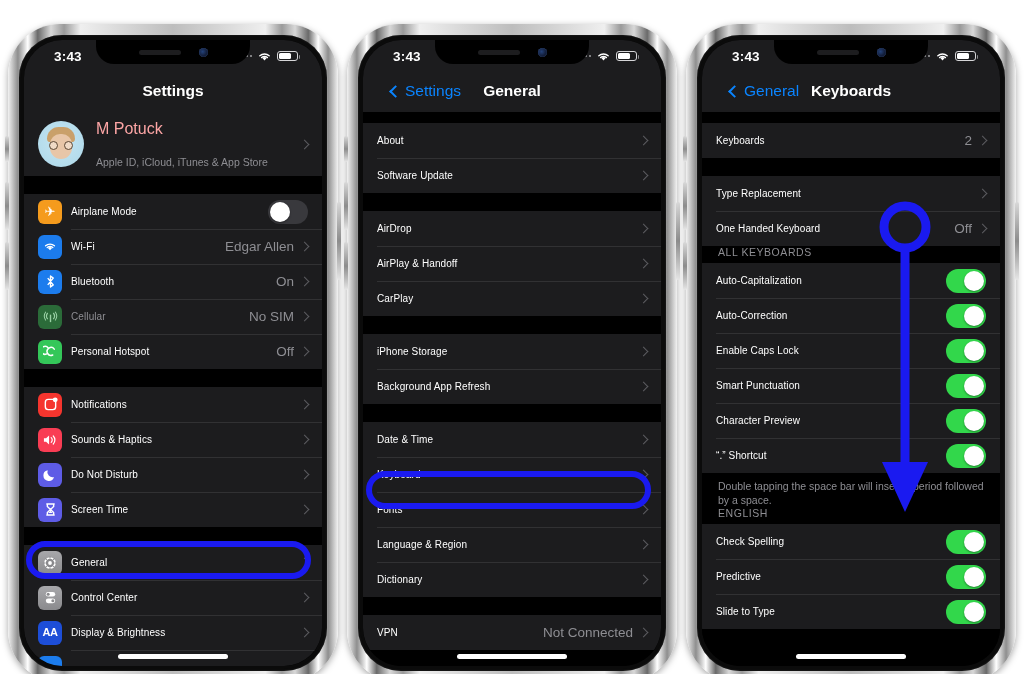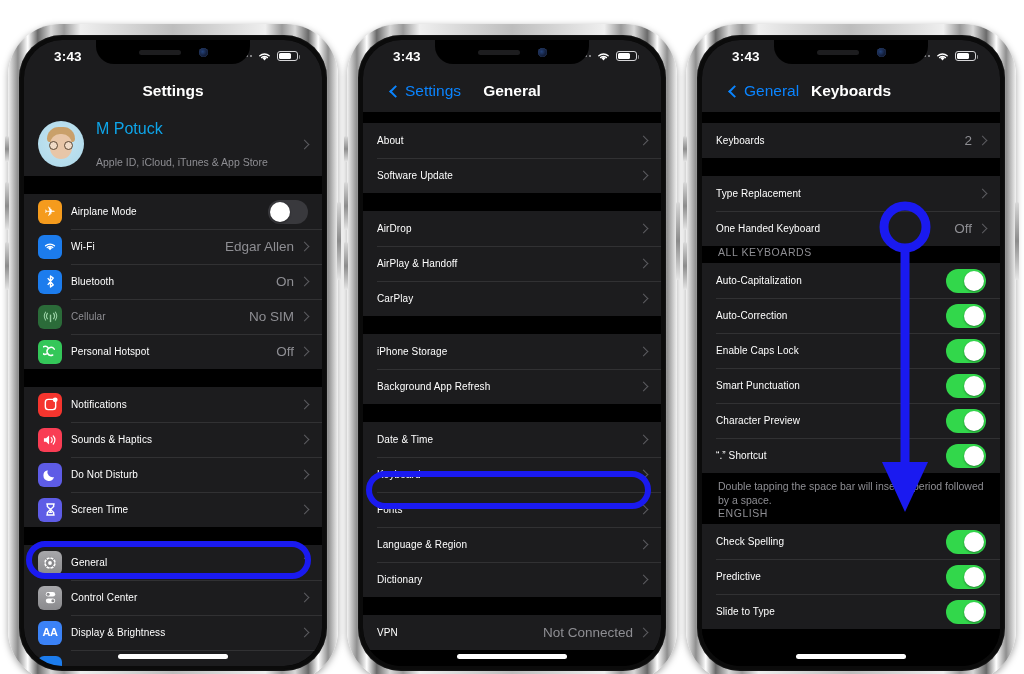--- a/index.html
+++ b/index.html
@@ -167,21 +167,21 @@
     color: #fff; font-size: 13px; line-height: 1;
   }
   .icn.orange { background: #f59b1d; }
   .icn.blue   { background: #1c7ced; }
   .icn.green  { background: #34c759; }
   .icn.greenD { background: #2b6b39; }
   .icn.red    { background: #f5352e; }
   .icn.pink   { background: #f93d54; }
   .icn.purple { background: #5e5ce6; }
   .icn.gray   { background: linear-gradient(180deg,#a8a8ab,#8a8a8d); }
-  .icn.aa     { background: #3b82f6; font-size: 11px; font-weight: bold; letter-spacing: -.5px; }
+  .icn.aa     { background: #1d4ed8; font-size: 11px; font-weight: bold; letter-spacing: -.5px; }
 
   
   .profile {
     display: flex; align-items: center; height: 64px;
     background: #1c1c1e; padding: 0 14px;
   }
   .avatar {
     width: 46px; height: 46px; border-radius: 50%;
     background: radial-gradient(circle at 50% 45%, #c6e6f2 0%, #b4dcec 70%, #a6d3e6 100%);
     margin-right: 12px; flex: none; position: relative; overflow: hidden;
@@ -198,21 +198,21 @@
     position: absolute; left: 11px; top: 20px; width: 24px; height: 9px;
   }
   .avatar .glasses i {
     position: absolute; top: 0; width: 9px; height: 9px;
     border: 1.4px solid #5a4632; border-radius: 50%;
     background: rgba(255,255,255,.35);
   }
   .avatar .glasses i:first-child { left: 0; }
   .avatar .glasses i:last-child  { right: 0; }
   .profile .ptext { flex: 1; }
-  .profile .pname { font-size: 16px; color: #0ea5e9; margin-bottom: 18px; }
+  .profile .pname { font-size: 16px; color: #fca5a5; margin-bottom: 18px; }
   .profile .psub  { font-size: 10.5px; color: #8e8e93; }
 
   
   .toggle {
     width: 40px; height: 24px; border-radius: 13px;
     flex: none; position: relative;
     background: #39393d;
   }
   .toggle.on { background: #32d74b; }
   .toggle .knob {

